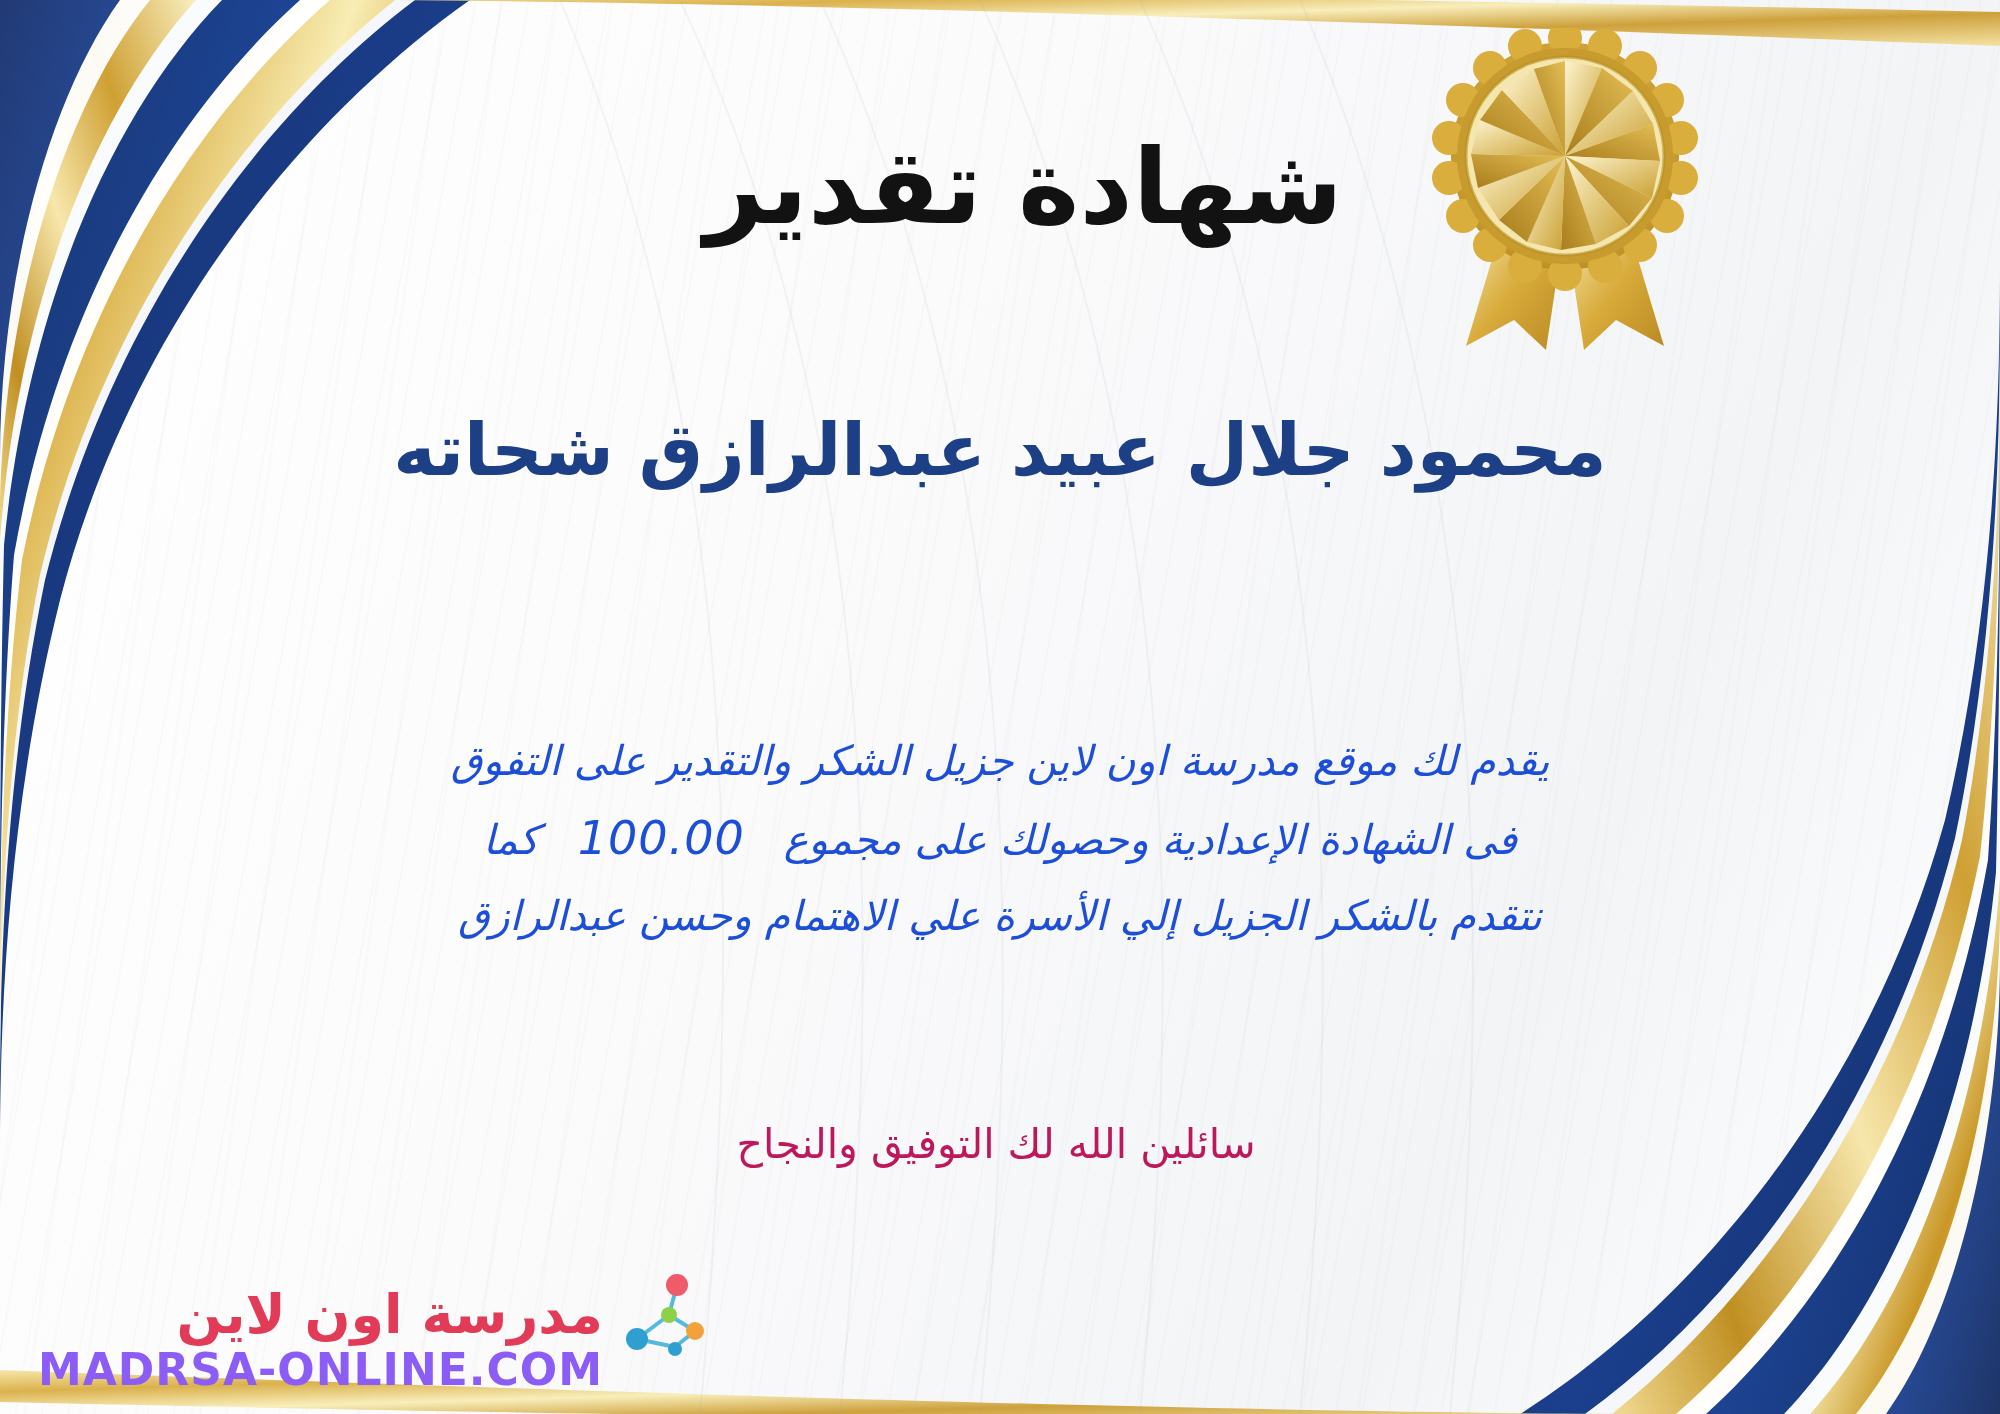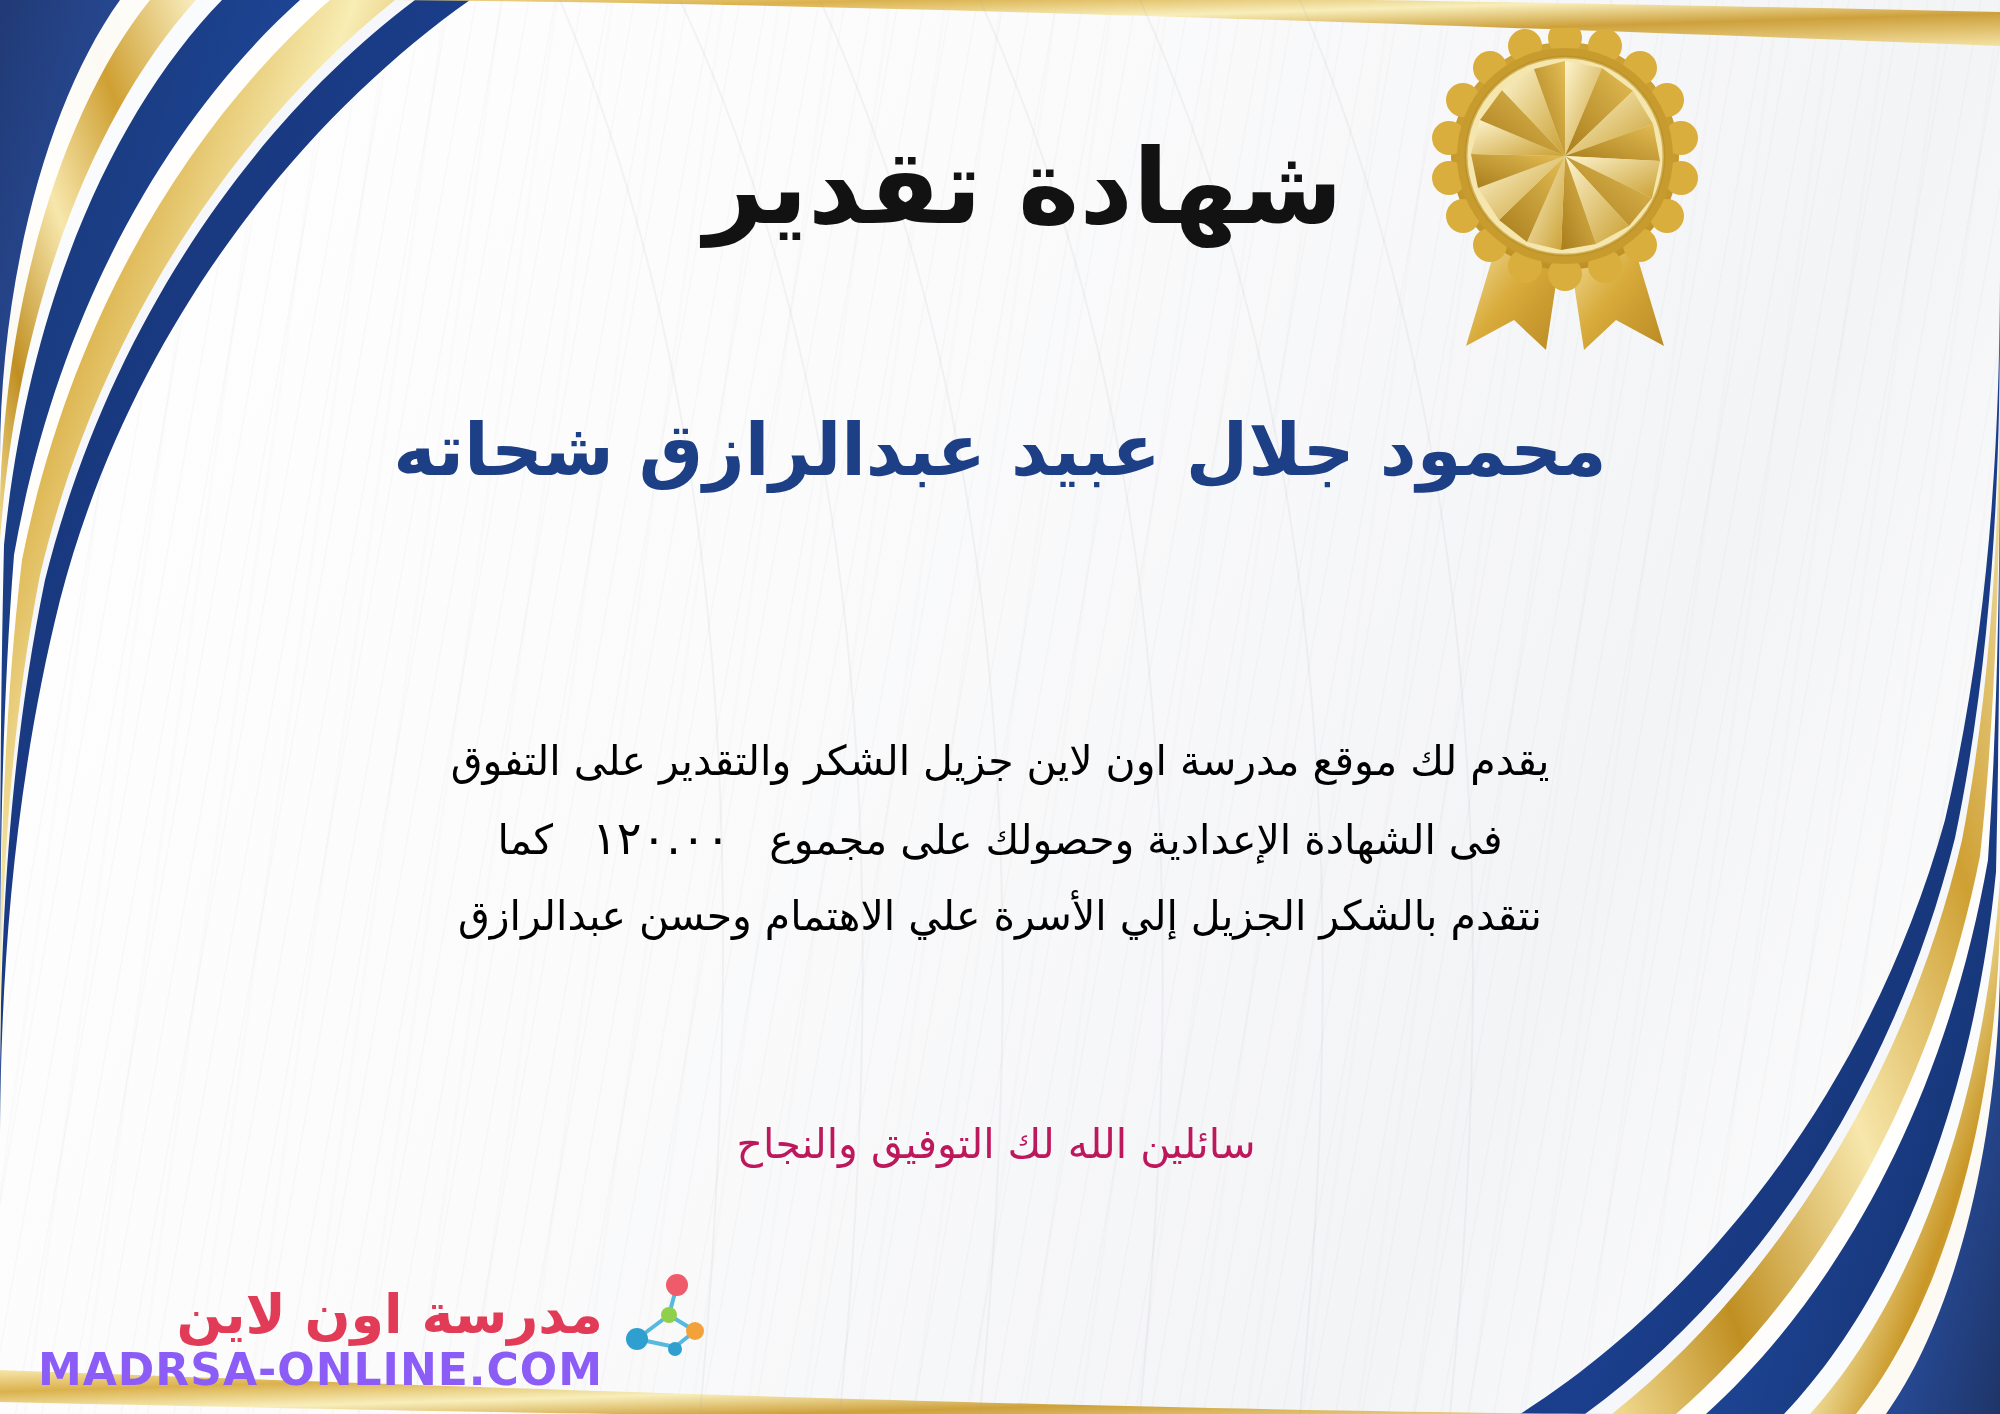--- a/index.html
+++ b/index.html
@@ -88,23 +88,24 @@
     color: #1d3f86;
     line-height: 1.25;
   }
 
   .body-text {
     position: absolute;
     top: 725px;
     left: 75px;
     right: 75px;
     font-size: 41px;
-    color: #000000;
+    color: #1d4ed8;
     line-height: 1.78;
     font-weight: 500;
+    font-style: italic;
   }
   .body-text .grade {
     display: inline-block;
     margin: 0 26px;
     font-size: 46px;
     letter-spacing: 1px;
   }
   .body-line { display: block; }
 
   .closing-text {
@@ -307,21 +308,21 @@
   <div class="content">
 
     <div class="cert-title">شهادة تقدير</div>
 
     <div class="recipient-name">محمود جلال عبيد عبدالرازق شحاته</div>
 
     <div class="body-text">
       <span class="body-line">يقدم لك موقع مدرسة اون لاين جزيل الشكر  والتقدير على التفوق</span>
       <span class="body-line">
         <span>فى الشهادة الإعدادية وحصولك على مجموع</span>
-        <span class="grade">١٢٠.٠٠</span>
+        <span class="grade">100.00</span>
         <span>كما</span>
       </span>
       <span class="body-line">نتقدم  بالشكر الجزيل إلي الأسرة علي الاهتمام وحسن عبدالرازق</span>
     </div>
 
     <div class="closing-text">سائلين الله لك التوفيق  والنجاح</div>
   </div>
 
   <div class="brand">
     <div class="brand-text">

